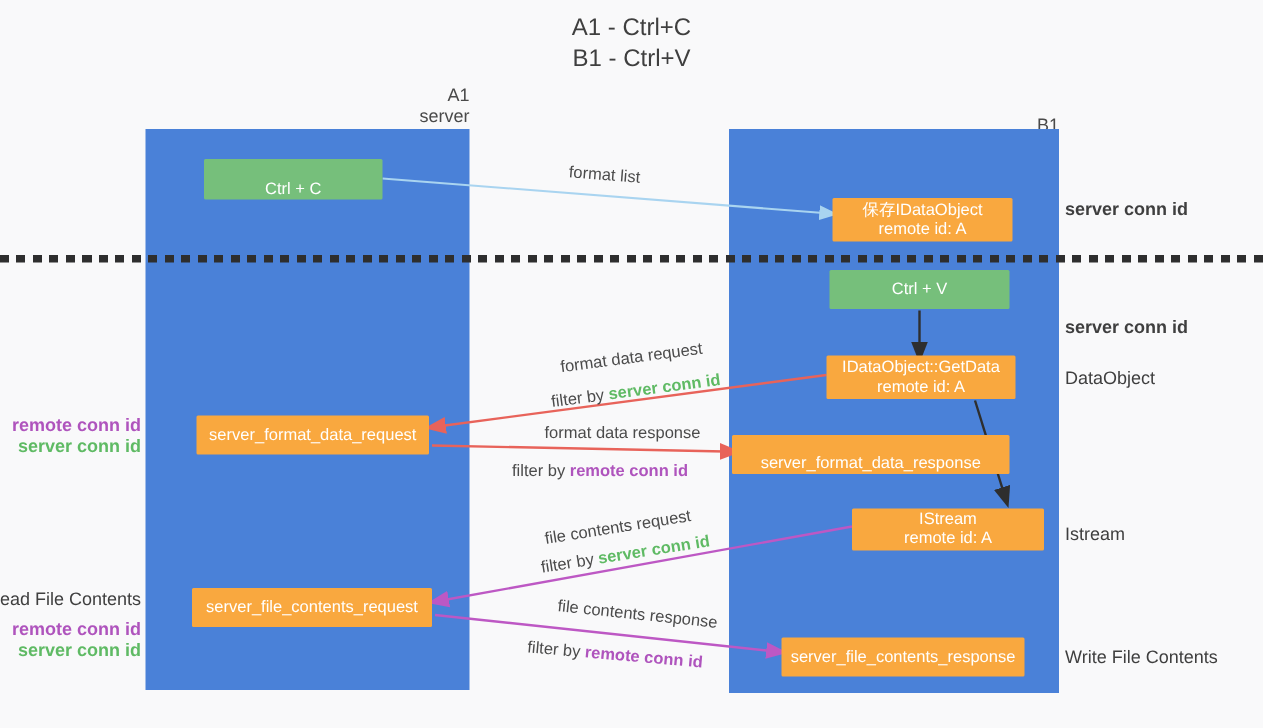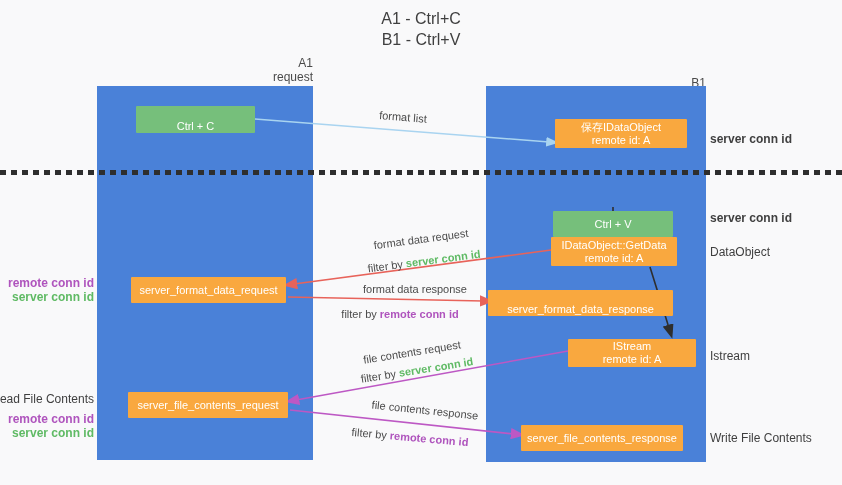--- a/index.html
+++ b/index.html
@@ -38,21 +38,21 @@
 
 <div class="stage">
 
   <div class="title">
     <div>A1 - Ctrl+C</div>
     <div>B1 - Ctrl+V</div>
   </div>
 
   <div class="lane-head" style="left:97px;width:216px;">
     <div>A1</div>
-    <div>request</div>
+    <div>server</div>
   </div>
   <div class="lane-head" style="left:486px;width:220px;margin-top:20px;">
     <div>B1</div>
   </div>
 
   <div class="lane" style="left:97px;top:86px;width:216px;height:374px;"></div>
   <div class="lane" style="left:486px;top:86px;width:220px;height:376px;"></div>
 
   <div class="dotted"></div>
 
@@ -77,26 +77,26 @@
     <line x1="288" y1="297" x2="483" y2="301" style="stroke:var(--arrow-red,#e8635a)" stroke-width="1.6" marker-end="url(#mRed)"></line>
     <line x1="650" y1="267" x2="669" y2="328" style="stroke:var(--arrow-black,#2e2e2e)" stroke-width="1.6" marker-end="url(#mBlk)"></line>
     <line x1="568" y1="351" x2="296" y2="400" style="stroke:var(--arrow-magenta,#bd58c4)" stroke-width="1.6" marker-end="url(#mMag)"></line>
     <line x1="290" y1="410" x2="514" y2="434" style="stroke:var(--arrow-magenta,#bd58c4)" stroke-width="1.6" marker-end="url(#mMag)"></line>
   </svg>
 
   <div class="node green" style="left:136px;top:106px;width:119px;height:27px;justify-content:flex-end;">
     <div>Ctrl + C</div>
   </div>
 
-  <div class="node orange" style="left:555px;top:119px;width:132px;height:29px;">
+  <div class="node orange" style="left:555px;top:132px;width:120px;height:29px;">
     <div>保存IDataObject</div>
     <div>remote id: A</div>
   </div>
 
-  <div class="node green" style="left:553px;top:180px;width:120px;height:26px;margin-top:31px;">
+  <div class="node green" style="left:553px;top:180px;width:120px;height:26px;">
     <div>Ctrl + V</div>
   </div>
 
   <div class="node orange" style="left:551px;top:237px;width:126px;height:29px;">
     <div>IDataObject::GetData</div>
     <div>remote id: A</div>
   </div>
 
   <div class="node orange" style="left:131px;top:277px;width:155px;height:26px;">
     <div>server_format_data_request</div>

